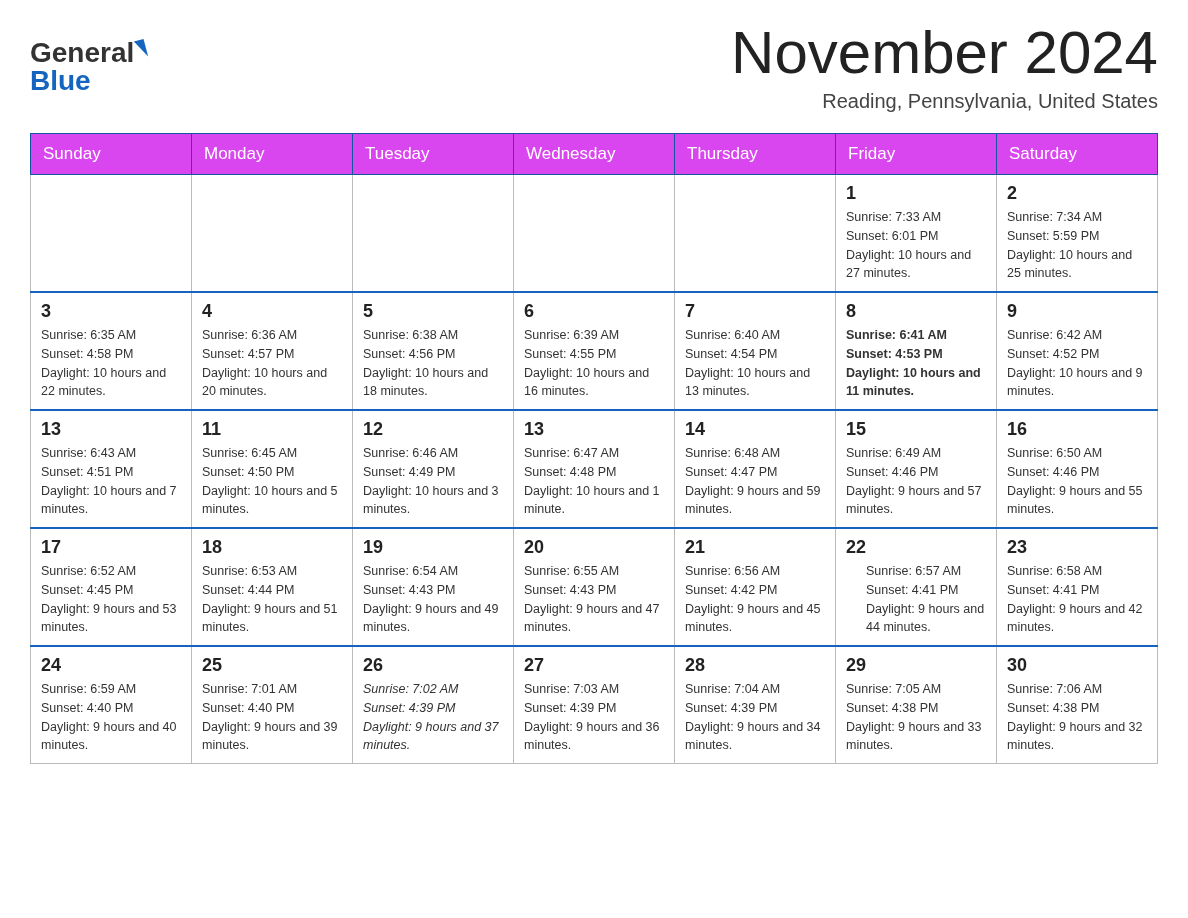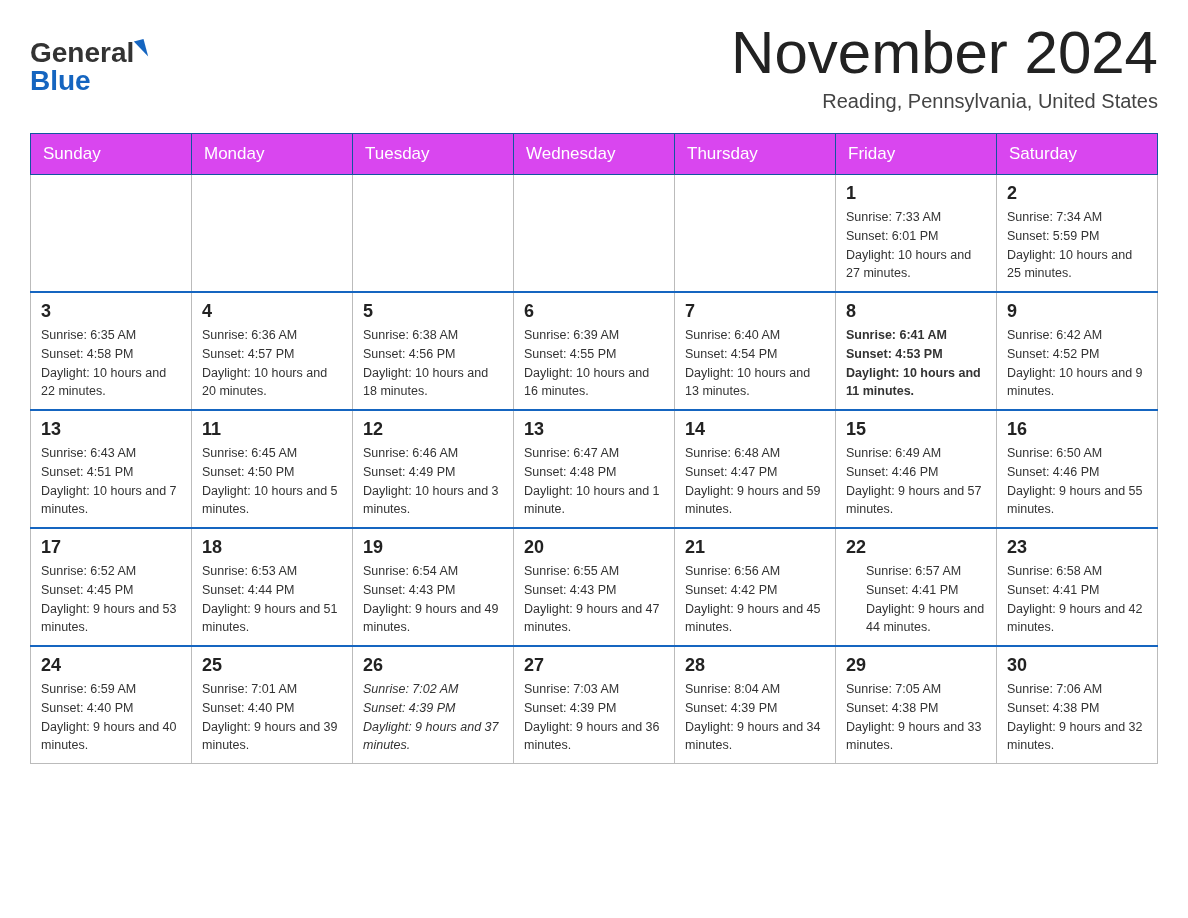--- a/index.html
+++ b/index.html
@@ -301,21 +301,21 @@
 Daylight: 9 hours and 37 minutes.</div>
         </td>
         <td>
           <div class="day-num">27</div>
           <div class="day-info" style="white-space: pre-line;">Sunrise: 7:03 AM
 Sunset: 4:39 PM
 Daylight: 9 hours and 36 minutes.</div>
         </td>
         <td>
           <div class="day-num">28</div>
-          <div class="day-info" style="white-space: pre-line;">Sunrise: 8:04 AM
+          <div class="day-info" style="white-space: pre-line;">Sunrise: 7:04 AM
 Sunset: 4:39 PM
 Daylight: 9 hours and 34 minutes.</div>
         </td>
         <td>
           <div class="day-num">29</div>
           <div class="day-info" style="white-space: pre-line;">Sunrise: 7:05 AM
 Sunset: 4:38 PM
 Daylight: 9 hours and 33 minutes.</div>
         </td>
         <td>

